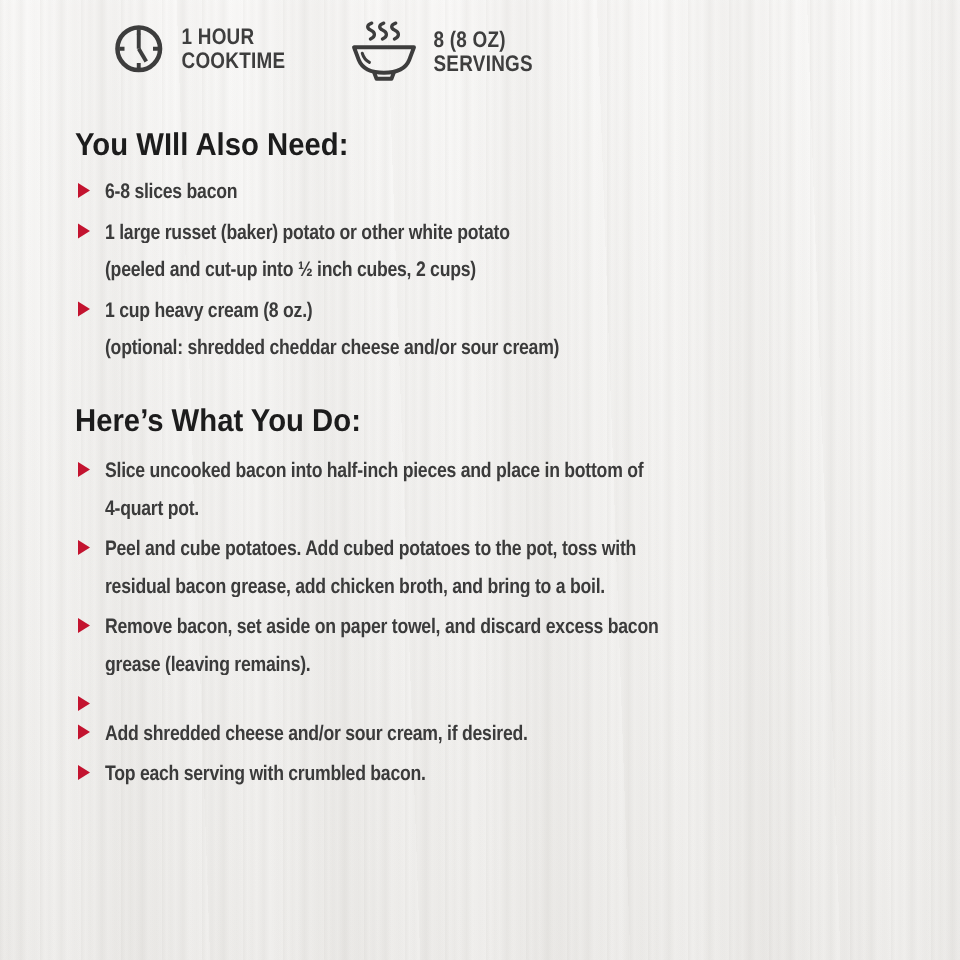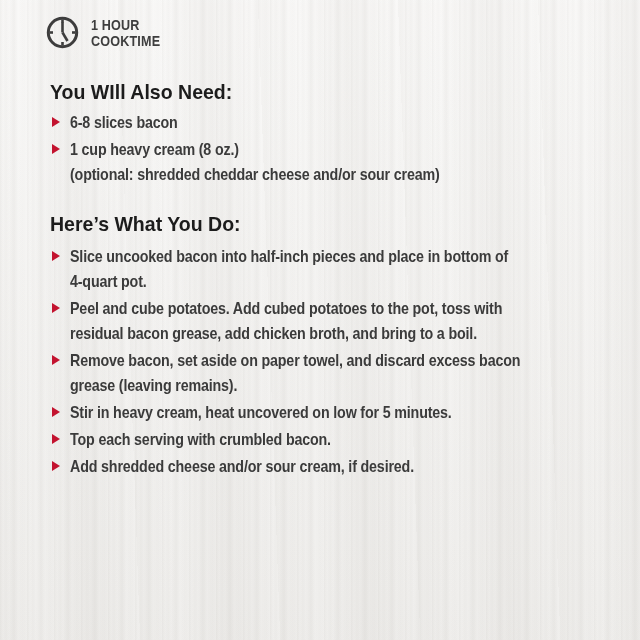--- a/index.html
+++ b/index.html
@@ -17,21 +17,21 @@
         rgba(110,105,95,0.028) 6px, rgba(110,105,95,0) 9px,
         rgba(110,105,95,0.055) 14px, rgba(110,105,95,0) 18px,
         rgba(110,105,95,0.02) 23px, rgba(110,105,95,0) 27px),
       repeating-linear-gradient(88deg,
         rgba(130,122,110,0.035) 0px, rgba(130,122,110,0) 40px,
         rgba(130,122,110,0.05) 90px, rgba(130,122,110,0) 140px),
       linear-gradient(180deg, rgba(255,255,255,0.5), rgba(60,55,50,0.02));
   }
   .header{
     display:flex;align-items:flex-start;gap:30px;
-    padding:14px 0 0 44px;
+    padding:14px 0 0 74px;
   }
   .info-group{display:flex;align-items:center;gap:10px;}
   .info-icon{flex:none;color:#3d3d3d;}
   .info-label{
     font-size:15px;font-weight:bold;line-height:16px;
     color:#3e3e3e;letter-spacing:0.2px;
   }
   .info-label .line{transform:scaleX(0.84);transform-origin:0 50%;white-space:nowrap;}
   .section-title{
     margin:30px 0 0 50px;
@@ -42,21 +42,21 @@
   .section-title.second{margin-top:26px;}
   .list{margin:8px 0 0 52px;}
   .list.second{margin-top:10px;}
   .item{display:flex;margin-bottom:2px;}
   .bullet{
     flex:none;width:0;height:0;margin:7px 10px 0 0;
     border-left:8px solid #c3132f;
     border-top:5px solid transparent;
     border-bottom:5px solid transparent;
   }
-  .lines{font-size:17px;font-weight:bold;line-height:25px;color:#3b3b3b;letter-spacing:-0.2px;}
+  .lines{font-size:14px;font-weight:bold;line-height:25px;color:#3b3b3b;letter-spacing:-0.2px;}
   .lines .line{white-space:nowrap;transform:scaleX(0.84);transform-origin:0 50%;}
 </style>
 </head>
 <body>
 
 <div class="page">
 
   <div class="header">
     <div class="info-group">
       <svg class="info-icon" width="37" height="37" viewBox="0 0 37 37" fill="none" stroke="currentColor">
@@ -66,29 +66,50 @@
         <line x1="5.5" y1="18.5" x2="9" y2="18.5" stroke-width="2.6"></line>
         <line x1="28" y1="18.5" x2="31.5" y2="18.5" stroke-width="2.6"></line>
         <line x1="18.5" y1="18.5" x2="18.5" y2="8.5" stroke-width="2.6"></line>
         <line x1="18.5" y1="18.5" x2="23.5" y2="27" stroke-width="2.6"></line>
       </svg>
       <div class="info-label">
         <div class="line">1 HOUR</div>
         <div class="line">COOKTIME</div>
       </div>
     </div>
+    <div class="info-group">
+      <svg class="info-icon" width="46" height="42" viewBox="0 0 46 42" fill="none" stroke="currentColor" stroke-linecap="round">
+        <path d="M14,12 c3.5,-1.6 3.5,-4.4 0,-6 c-2.6,-1.2 -2.6,-3.4 0.8,-4.6" stroke-width="2.2"></path>
+        <path d="M22,12 c3.5,-1.6 3.5,-4.4 0,-6 c-2.6,-1.2 -2.6,-3.4 0.8,-4.6" stroke-width="2.2"></path>
+        <path d="M30,12 c3.5,-1.6 3.5,-4.4 0,-6 c-2.6,-1.2 -2.6,-3.4 0.8,-4.6" stroke-width="2.2"></path>
+        <path d="M3,17.5 h40 l-3.2,8.5 c-2.2,5.5 -8,8.5 -16.8,8.5 c-8.8,0 -14.6,-3 -16.8,-8.5 Z" stroke-width="2.6" stroke-linejoin="round"></path>
+        <path d="M16.5,34.5 l1.5,4 h10 l1.5,-4" stroke-width="2.6" stroke-linejoin="round"></path>
+        <path d="M8.5,21.5 c0.8,2.8 2.4,4.8 4.8,6.1" stroke-width="2"></path>
+      </svg>
+      <div class="info-label">
+        <div class="line">8 (8 OZ)</div>
+        <div class="line">SERVINGS</div>
+      </div>
+    </div>
   </div>
 
   <div class="section-title">You WIll Also Need:</div>
 
   <div class="list">
     <div class="item">
       <span class="bullet"></span>
       <div class="lines">
         <div class="line">6-8 slices bacon</div>
+      </div>
+    </div>
+    <div class="item">
+      <span class="bullet"></span>
+      <div class="lines">
+        <div class="line">1 large russet (baker) potato or other white potato</div>
+        <div class="line">(peeled and cut-up into ½ inch cubes, 2 cups)</div>
       </div>
     </div>
     <div class="item">
       <span class="bullet"></span>
       <div class="lines">
         <div class="line">1 cup heavy cream (8 oz.)</div>
         <div class="line">(optional: shredded cheddar cheese and/or sour cream)</div>
       </div>
     </div>
   </div>
@@ -112,31 +133,28 @@
     </div>
     <div class="item">
       <span class="bullet"></span>
       <div class="lines">
         <div class="line">Remove bacon, set aside on paper towel, and discard excess bacon</div>
         <div class="line">grease (leaving remains).</div>
       </div>
     </div>
     <div class="item">
       <span class="bullet"></span>
+    </div>
+    <div class="item">
+      <span class="bullet"></span>
       <div class="lines">
-        <div class="line">Stir in heavy cream, heat uncovered on low for 5 minutes.</div>
+        <div class="line">Add shredded cheese and/or sour cream, if desired.</div>
       </div>
     </div>
     <div class="item">
       <span class="bullet"></span>
       <div class="lines">
         <div class="line">Top each serving with crumbled bacon.</div>
       </div>
     </div>
-    <div class="item">
-      <span class="bullet"></span>
-      <div class="lines">
-        <div class="line">Add shredded cheese and/or sour cream, if desired.</div>
-      </div>
-    </div>
   </div>
 
 </div>
 
 </body></html>

